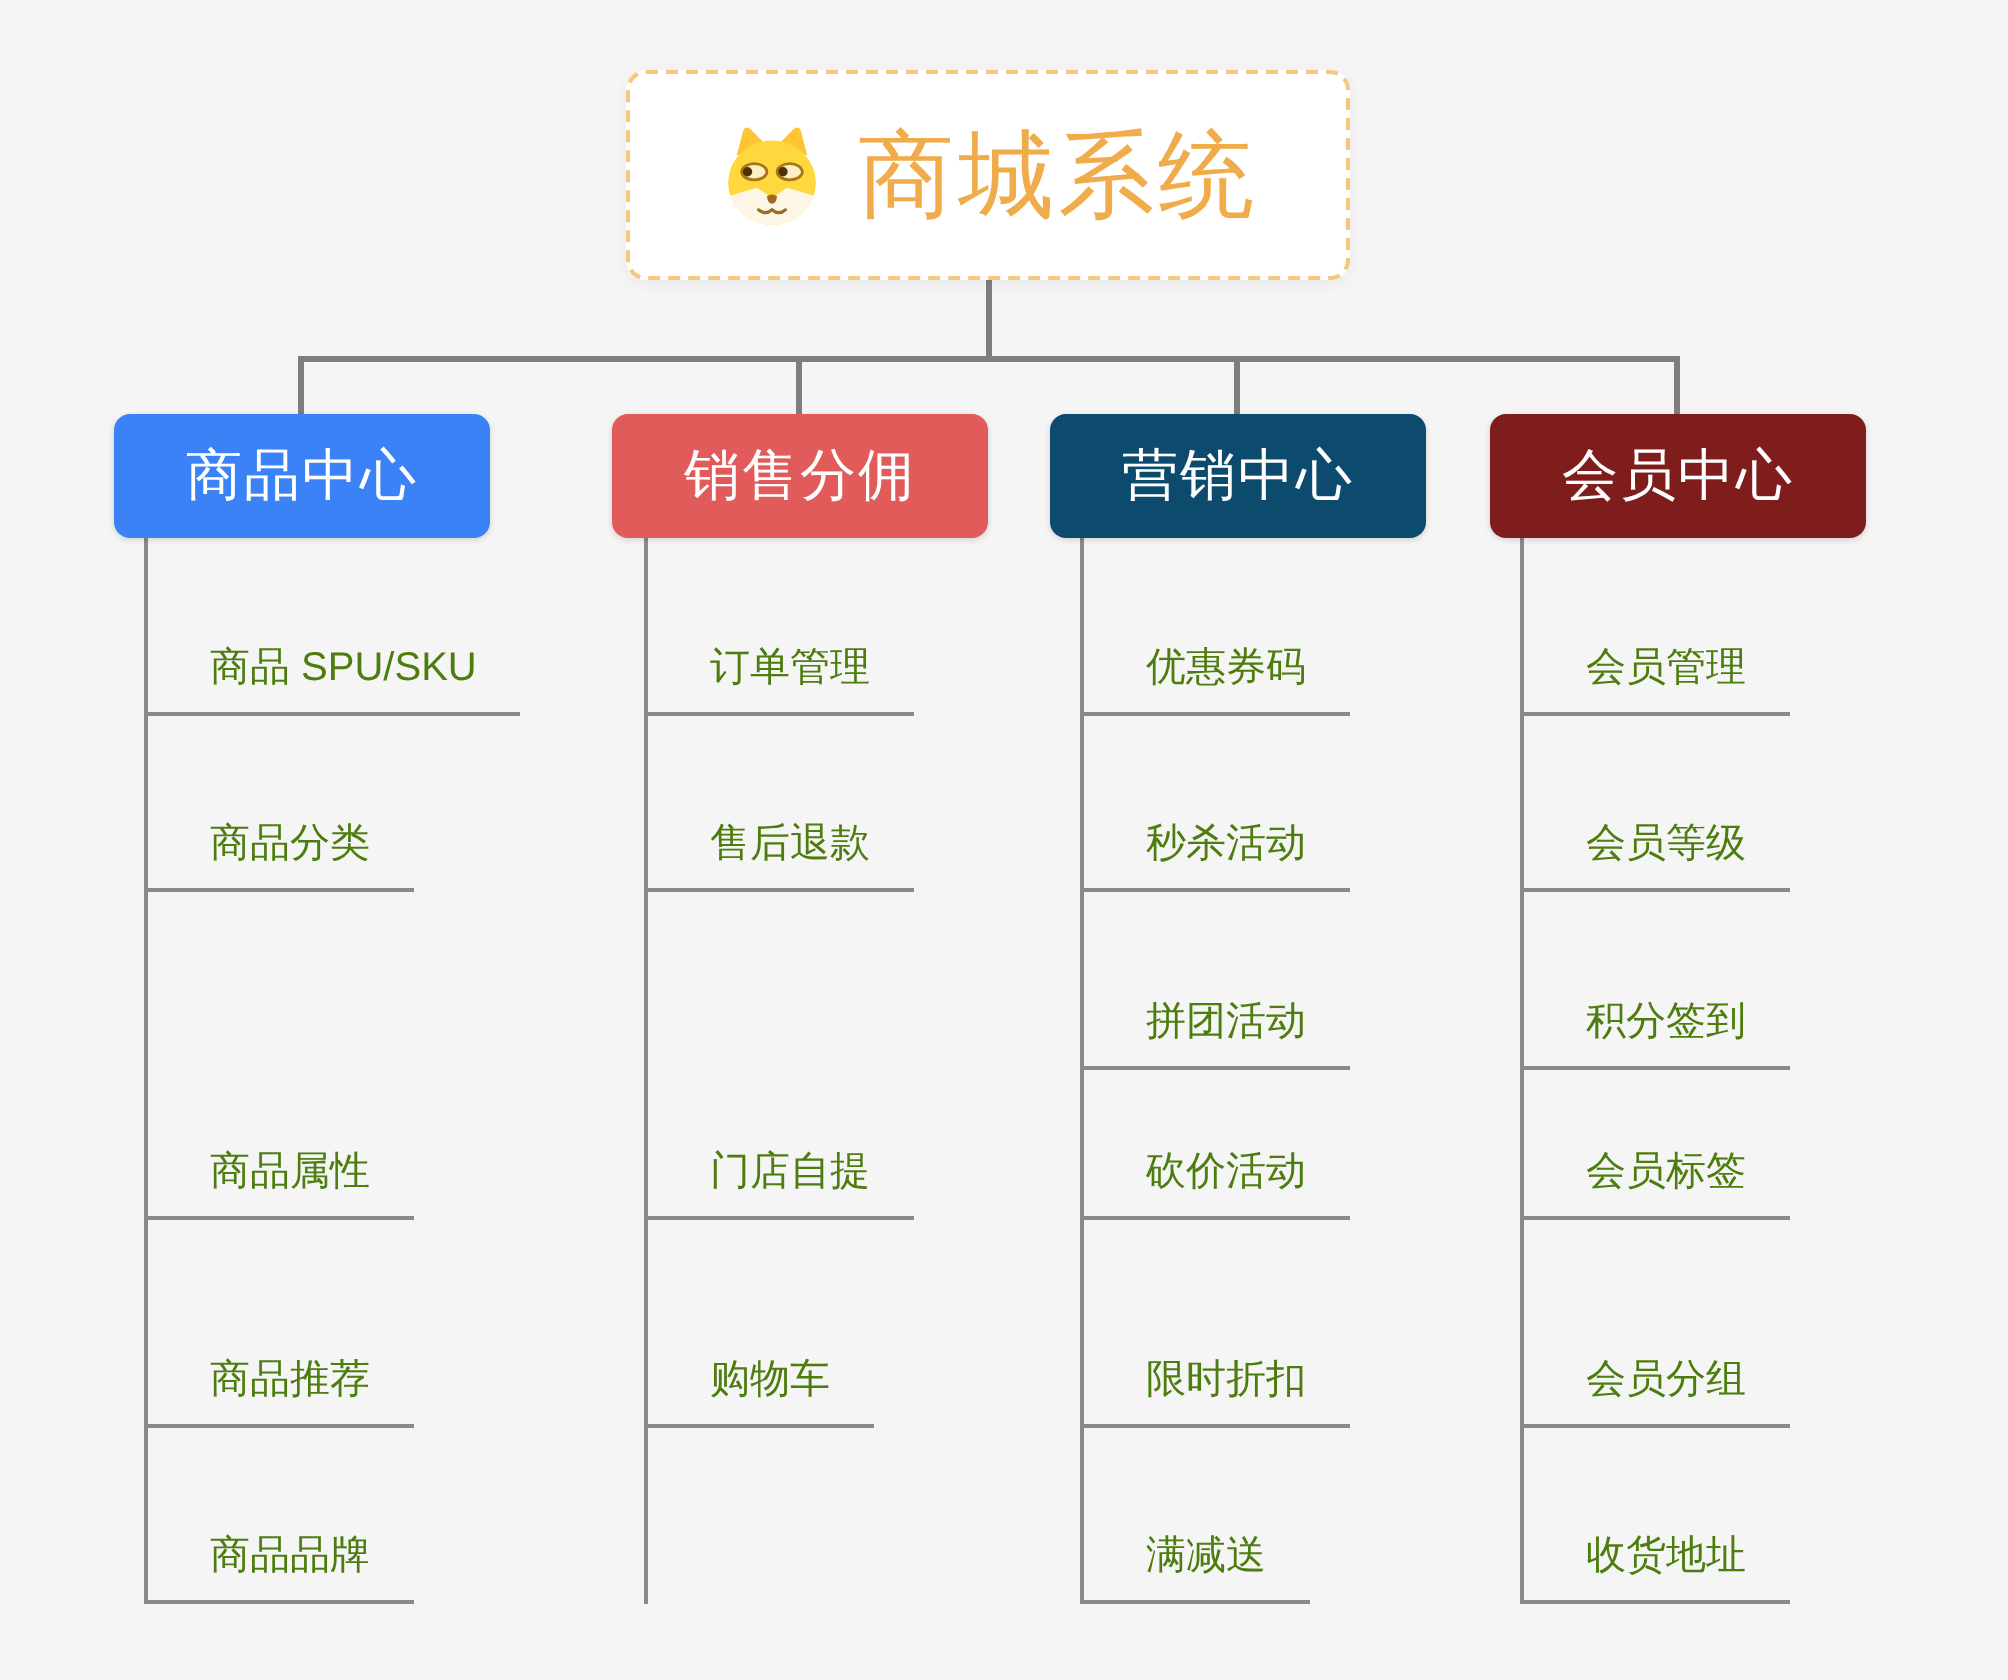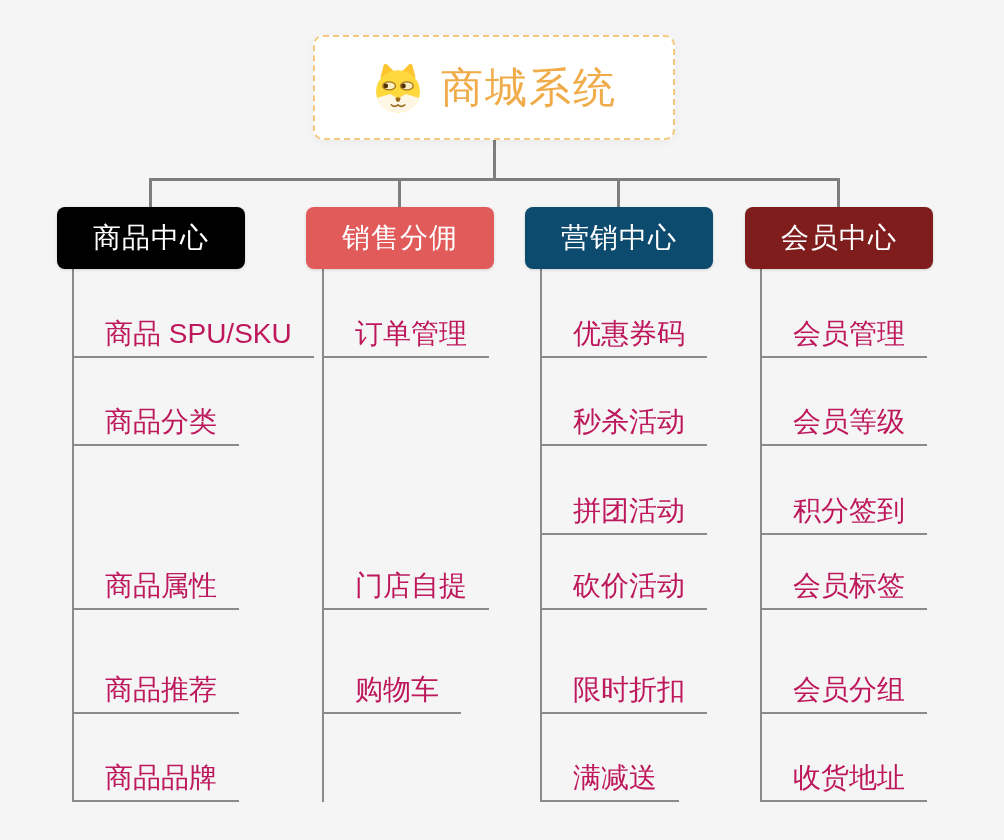--- a/index.html
+++ b/index.html
@@ -19,37 +19,37 @@
   .vline{position:absolute;top:267px;width:2px;height:535px;background:#8A8A8A;}
   .v0{left:72px}.v1{left:322px}.v2{left:540px}.v3{left:760px}
   
   .root{
     position:absolute;left:313px;top:35px;width:362px;height:105px;
     box-sizing:border-box;background:#FFFFFF;
     border:2px dashed #F6C87E;border-radius:10px;
     display:flex;align-items:center;justify-content:center;gap:16px;
     box-shadow:0 2px 8px rgba(0,0,0,0.05);
   }
-  .root-title{font-size:42px;color:#F0AC4A;letter-spacing:2px;}
+  .root-title{font-size:48px;color:#F0AC4A;letter-spacing:2px;}
   .dog{width:54px;height:52px;display:block;}
   
   .branch{
     position:absolute;top:207px;width:188px;height:62px;
     border-radius:8px;color:#FFFFFF;font-size:28px;letter-spacing:1px;
     display:flex;align-items:center;justify-content:center;
     box-shadow:0 1px 3px rgba(0,0,0,0.15);
   }
-  .b0{left:57px;background:#000000}
+  .b0{left:57px;background:#3b82f6}
   .b1{left:306px;background:#E25B5B}
   .b2{left:525px;background:#0c4a6e}
   .b3{left:745px;background:#7f1d1d}
   
   .leaf{
     position:absolute;
-    font-size:28px;line-height:24px;color:#be185d;
+    font-size:20px;line-height:24px;color:#4d7c0f;
     padding:0 22px 10px 33px;
     border-bottom:2px solid #8A8A8A;
     white-space:nowrap;
   }
   .c0{left:72px}.c1{left:322px}.c2{left:540px}.c3{left:760px}
   .r0{top:322px}.r1{top:410px}.r2{top:499px}.r3{top:574px}.r4{top:678px}.r5{top:766px}
 </style>
 </head>
 <body>
 
@@ -92,20 +92,21 @@
   <div class="branch b2">营销中心</div>
   <div class="branch b3">会员中心</div>
 
   <div class="leaf c0 r0">商品 SPU/SKU</div>
   <div class="leaf c0 r1">商品分类</div>
   <div class="leaf c0 r3">商品属性</div>
   <div class="leaf c0 r4">商品推荐</div>
   <div class="leaf c0 r5">商品品牌</div>
 
   <div class="leaf c1 r0">订单管理</div>
+  <div class="leaf c1 r1">售后退款</div>
   <div class="leaf c1 r3">门店自提</div>
   <div class="leaf c1 r4">购物车</div>
 
   <div class="leaf c2 r0">优惠券码</div>
   <div class="leaf c2 r1">秒杀活动</div>
   <div class="leaf c2 r2">拼团活动</div>
   <div class="leaf c2 r3">砍价活动</div>
   <div class="leaf c2 r4">限时折扣</div>
   <div class="leaf c2 r5">满减送</div>
 

